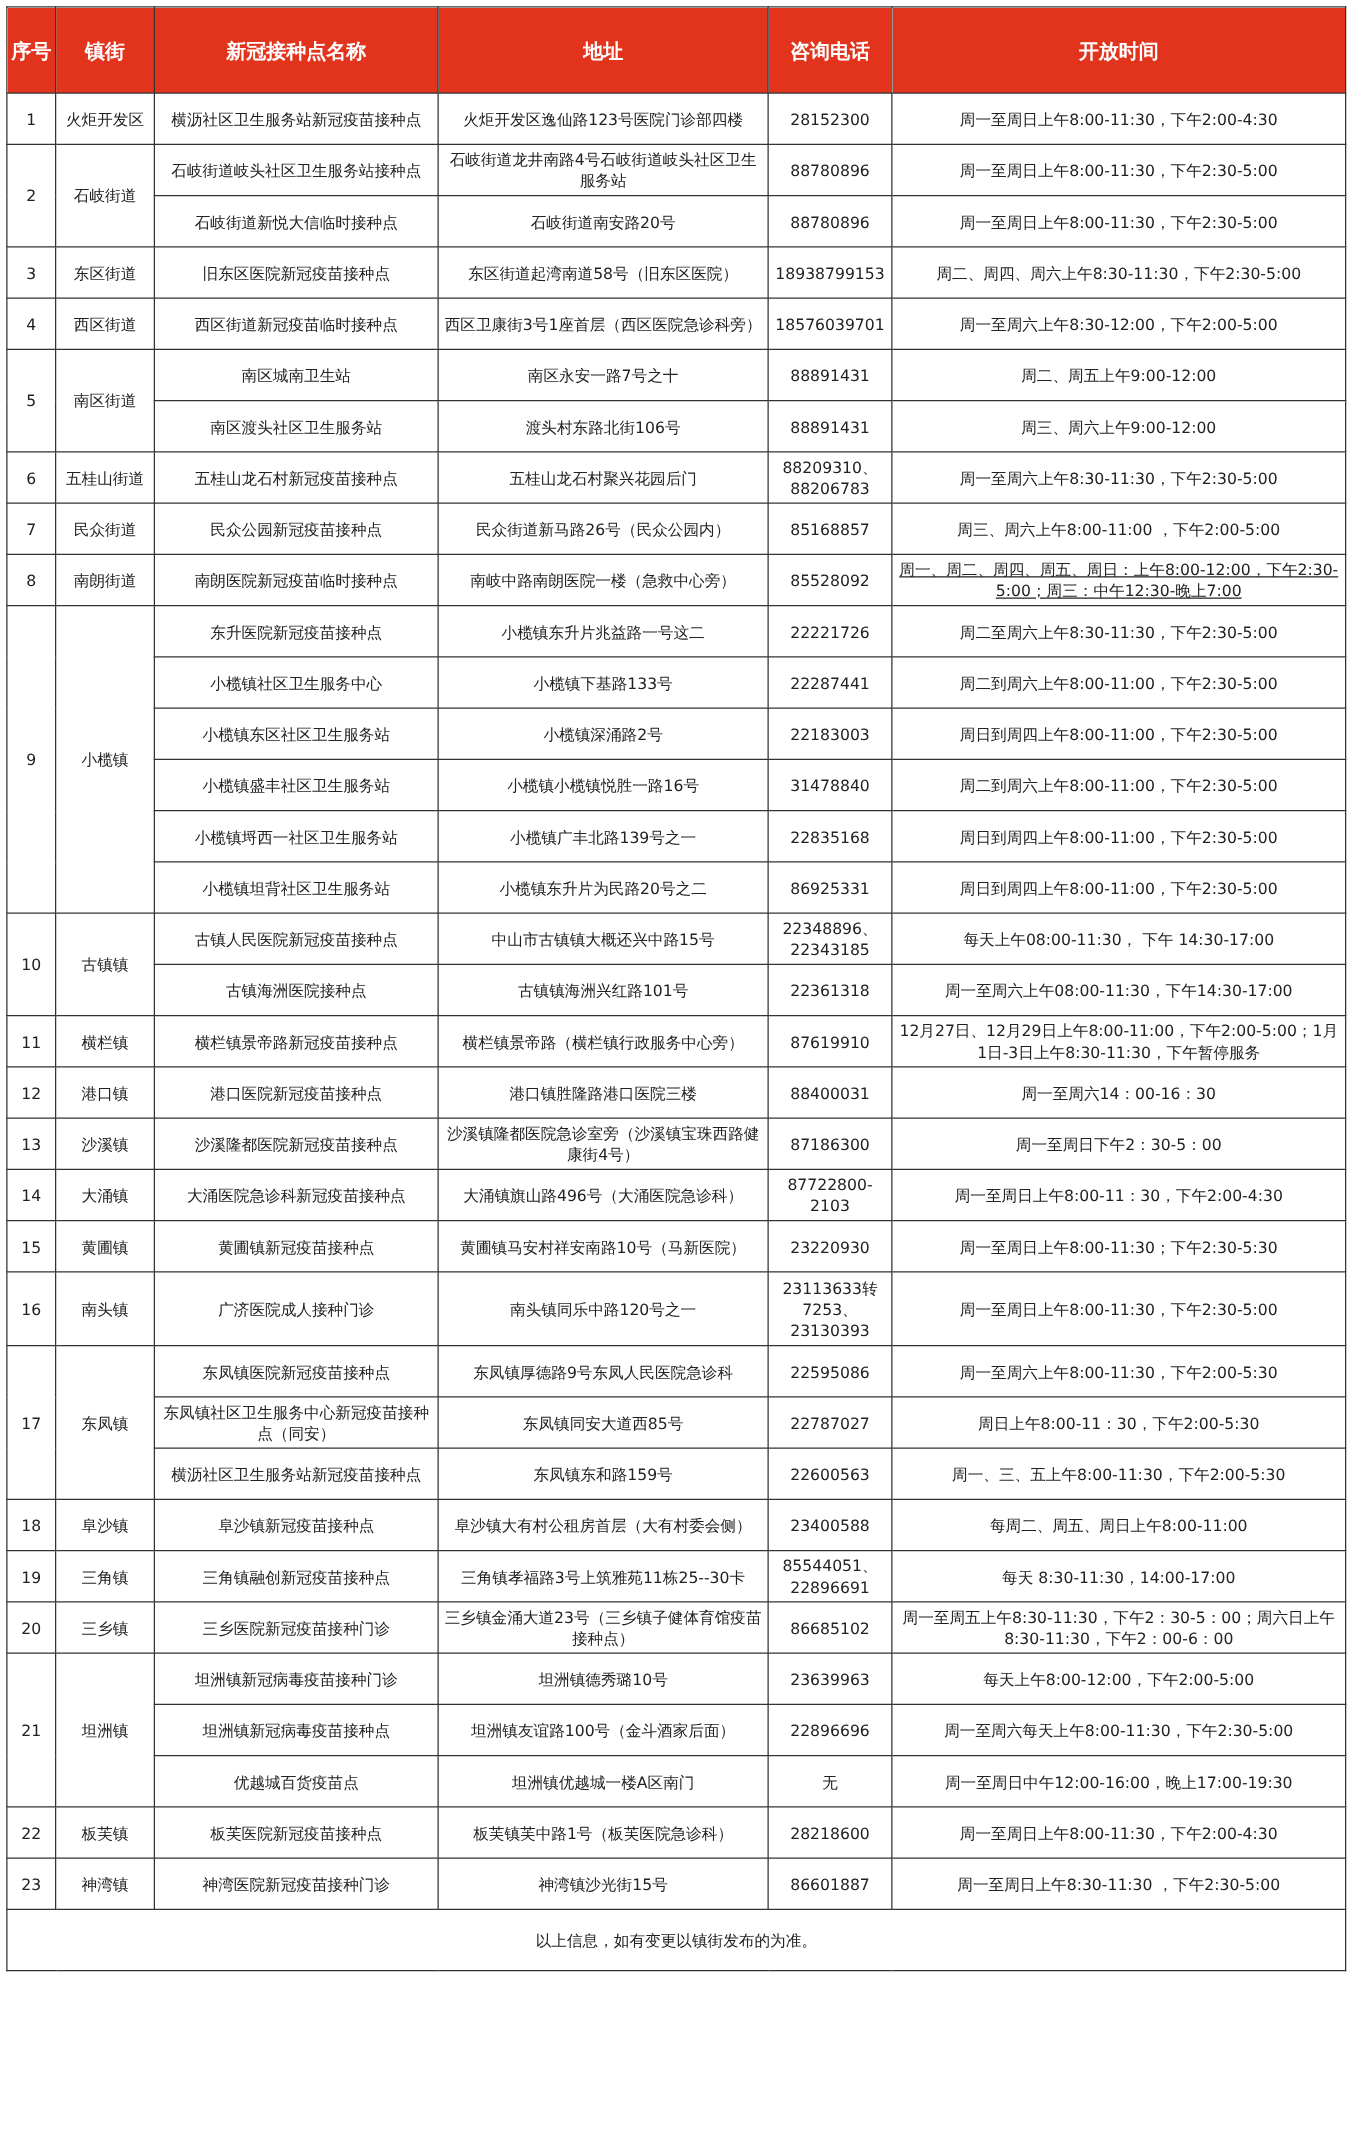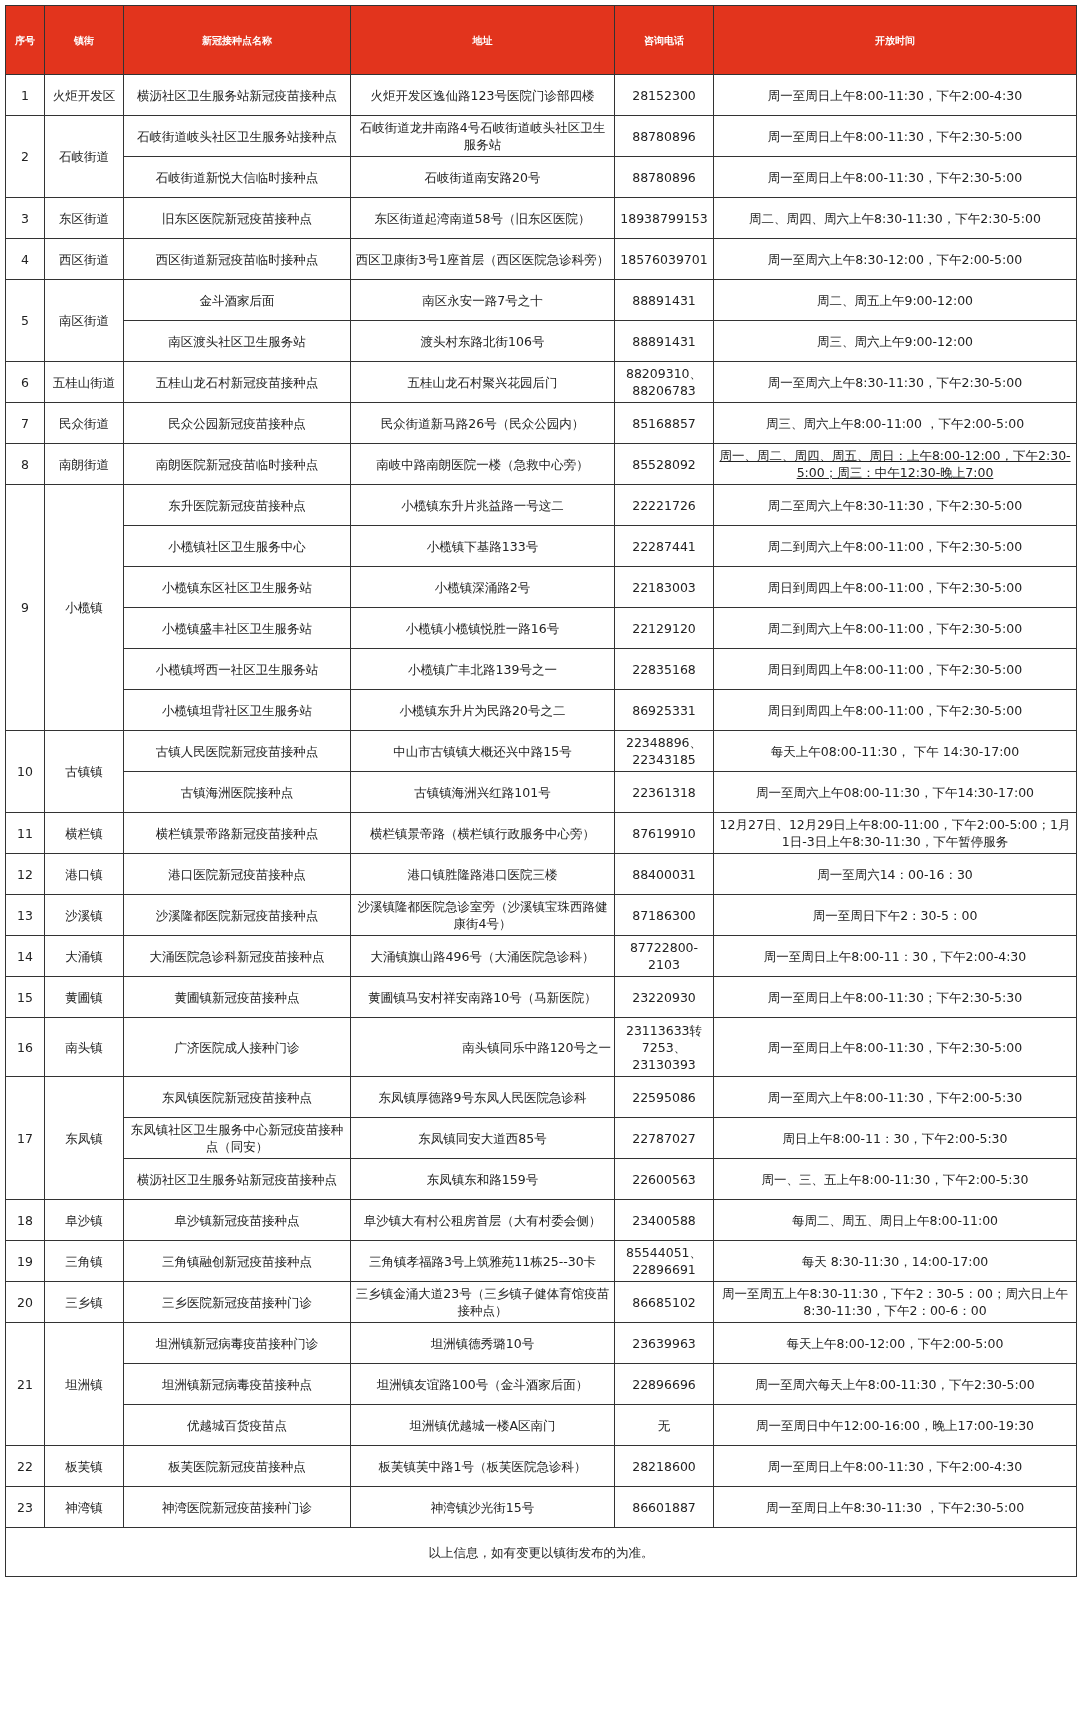--- a/index.html
+++ b/index.html
@@ -1,19 +1,19 @@
 <!DOCTYPE html>
 <html><head>
 <meta charset="utf-8">
 <style>
   html, body { margin: 0; padding: 0; background: #ffffff; }
   body { width: 1080px; height: 1723px; overflow: hidden; font-family: "DejaVu Sans", "Liberation Sans", sans-serif; color: #222; }
   table.sched { position: absolute; left: 5px; top: 5px; width: 1071px; border-collapse: collapse; table-layout: fixed; }
   table.sched th, table.sched td { border: 1px solid #333; text-align: center; vertical-align: middle; padding: 0 3px; font-size: 12.5px; line-height: 17px; overflow: hidden; }
-  table.sched thead th { background: #e2341d; color: #fff; font-weight: bold; height: 68px; font-size: 10px; }
+  table.sched thead th { background: #e2341d; color: #fff; font-weight: bold; height: 68px; font-size: 16px; }
   table.sched tbody td { height: 40px; }
   td.left { text-align: left; text-decoration: underline; }
   td.footer { height: 48px !important; font-weight: normal; font-size: 14px; }
   col.c1 { width: 39px; } col.c2 { width: 79px; } col.c3 { width: 227px; }
   col.c4 { width: 264px; } col.c5 { width: 99px; } col.c6 { width: 363px; }
 </style>
 </head>
 <body>
 
 <table class="sched">
@@ -70,21 +70,21 @@
         <td rowspan="1">4</td>
         <td rowspan="1">西区街道</td>
         <td>西区街道新冠疫苗临时接种点</td>
         <td>西区卫康街3号1座首层（西区医院急诊科旁）</td>
         <td>18576039701</td>
         <td>周一至周六上午8:30-12:00，下午2:00-5:00</td>
       </tr>
       <tr>
         <td rowspan="2">5</td>
         <td rowspan="2">南区街道</td>
-        <td>金斗酒家后面</td>
+        <td>南区城南卫生站</td>
         <td>南区永安一路7号之十</td>
         <td>88891431</td>
         <td>周二、周五上午9:00-12:00</td>
       </tr>
       <tr>
         <td>南区渡头社区卫生服务站</td>
         <td>渡头村东路北街106号</td>
         <td>88891431</td>
         <td>周三、周六上午9:00-12:00</td>
       </tr>
@@ -128,21 +128,21 @@
       </tr>
       <tr>
         <td>小榄镇东区社区卫生服务站</td>
         <td>小榄镇深涌路2号</td>
         <td>22183003</td>
         <td>周日到周四上午8:00-11:00，下午2:30-5:00</td>
       </tr>
       <tr>
         <td>小榄镇盛丰社区卫生服务站</td>
         <td>小榄镇小榄镇悦胜一路16号</td>
-        <td>22129120</td>
+        <td>31478840</td>
         <td>周二到周六上午8:00-11:00，下午2:30-5:00</td>
       </tr>
       <tr>
         <td>小榄镇埒西一社区卫生服务站</td>
         <td>小榄镇广丰北路139号之一</td>
         <td>22835168</td>
         <td>周日到周四上午8:00-11:00，下午2:30-5:00</td>
       </tr>
       <tr>
         <td>小榄镇坦背社区卫生服务站</td>
@@ -201,21 +201,21 @@
         <td rowspan="1">黄圃镇</td>
         <td>黄圃镇新冠疫苗接种点</td>
         <td>黄圃镇马安村祥安南路10号（马新医院）</td>
         <td>23220930</td>
         <td>周一至周日上午8:00-11:30；下午2:30-5:30</td>
       </tr>
       <tr>
         <td rowspan="1" style="height: 58px;">16</td>
         <td rowspan="1" style="height: 58px;">南头镇</td>
         <td style="height: 58px;">广济医院成人接种门诊</td>
-        <td style="height: 58px; text-align: right;">南头镇同乐中路120号之一</td>
+        <td style="height: 58px;">南头镇同乐中路120号之一</td>
         <td style="height: 58px;">23113633转7253、23130393</td>
         <td style="height: 58px;">周一至周日上午8:00-11:30，下午2:30-5:00</td>
       </tr>
       <tr>
         <td rowspan="3">17</td>
         <td rowspan="3">东凤镇</td>
         <td>东凤镇医院新冠疫苗接种点</td>
         <td>东凤镇厚德路9号东凤人民医院急诊科</td>
         <td>22595086</td>
         <td>周一至周六上午8:00-11:30，下午2:00-5:30</td>

